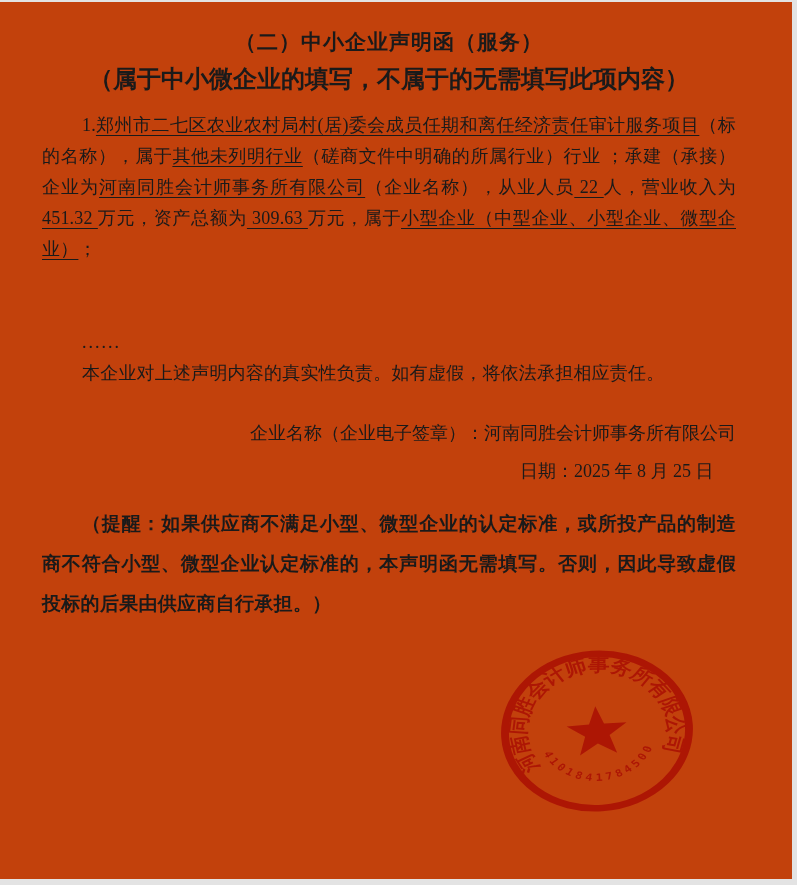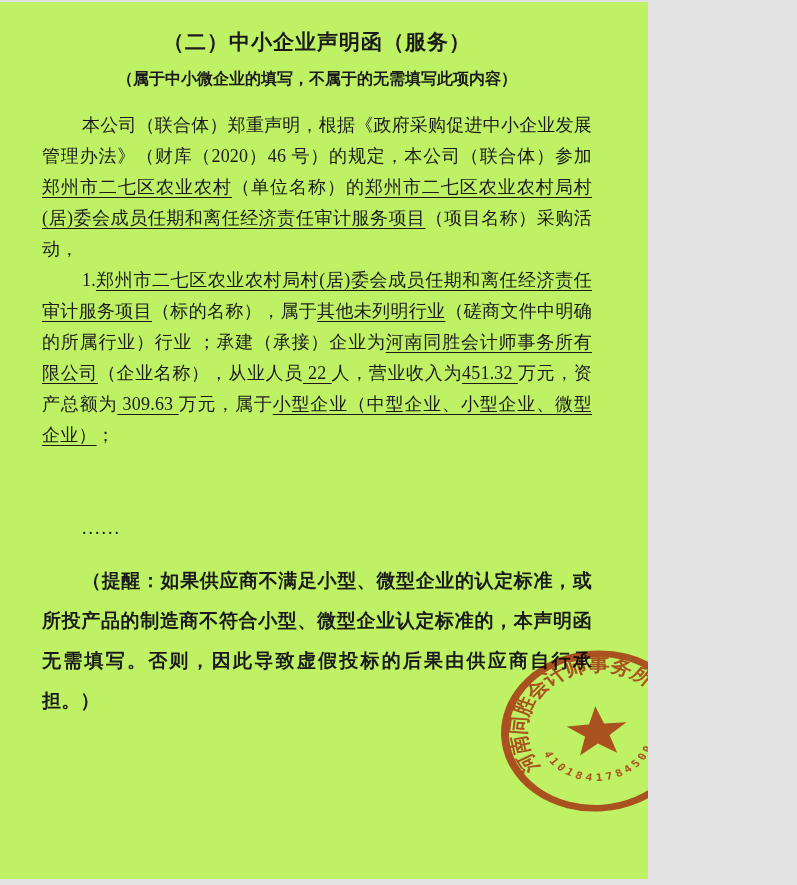--- a/index.html
+++ b/index.html
@@ -5,34 +5,34 @@
   html,body { margin:0; padding:0; }
   body {
     width:797px; height:885px;
     background:#e3e3e3;
     font-family:"Liberation Serif","DejaVu Serif",serif;
     color:#1a1a1a;
     overflow:hidden;
   }
   .page {
     position:absolute; left:0; top:2px;
-    width:648px; height:877px;
-    background:#bef264;
+    width:792px; height:877px;
+    background:#c2410c;
     overflow:hidden;
   }
   .content { padding:26px 56px 0 42px; }
 
   h1.title {
     margin:0; text-align:center;
     font-size:21px; font-weight:bold; line-height:28px;
     letter-spacing:1px;
   }
   h2.subtitle {
     margin:10px 0 0 0; text-align:center;
-    font-size:16px; font-weight:bold; line-height:26px;
+    font-size:24px; font-weight:bold; line-height:26px;
   }
   .body-block { margin-top:18px; }
   p.body {
     margin:0; font-size:18px; line-height:31px;
     text-align:justify; letter-spacing:0.2px;
   }
   p.indent { text-indent:40px; }
   .u {
     text-decoration:underline;
     text-underline-offset:4px;
@@ -69,30 +69,34 @@
 </head>
 <body>
 
 <div class="page">
   <div class="content">
 
     <h1 class="title">（二）中小企业声明函（服务）</h1>
     <h2 class="subtitle">（属于中小微企业的填写，不属于的无需填写此项内容）</h2>
 
     <div class="body-block">
-      <p class="body indent"><span class="seg">本公司（联合体）郑重声明，根据《政府采购促进中小企业发展管理办法》（财库（2020）46 号）的规定，本公司（联合体）参加</span><span class="u">郑州市二七区农业农村</span><span class="seg">（单位名称）的</span><span class="u">郑州市二七区农业农村局村(居)委会成员任期和离任经济责任审计服务项目</span><span class="seg">（项目名称）采购活动，</span></p>
 
 
       <p class="body indent"><span class="seg">1.</span><span class="u">郑州市二七区农业农村局村(居)委会成员任期和离任经济责任审计服务项目</span><span class="seg">（标的名称），属于</span><span class="u">其他未列明行业</span><span class="seg">（磋商文件中明确的所属行业）行业 ；承建（承接）企业为</span><span class="u">河南同胜会计师事务所有限公司</span><span class="seg">（企业名称），从业人员</span><span class="u"> 22 </span><span class="seg">人，营业收入为</span><span class="u">451.32 </span><span class="seg">万元，资产总额为</span><span class="u"> 309.63 </span><span class="seg">万元，属于</span><span class="u">小型企业（中型企业、小型企业、微型企业）</span><span class="seg">；</span></p>
 
       <p class="body indent ellipsis">......</p>
 
 
+      <p class="body indent">本企业对上述声明内容的真实性负责。如有虚假，将依法承担相应责任。</p>
     </div>
 
+    <div class="sig-block">
+      <div class="sig-line"><span class="seg">企业名称（企业电子签章）：</span><span class="seg">河南同胜会计师事务所有限公司</span></div>
+      <div class="sig-date"><span class="seg">日期：2025 年 8 月 25 日</span></div>
+    </div>
 
     <p class="notice">（提醒：如果供应商不满足小型、微型企业的认定标准，或所投产品的制造商不符合小型、微型企业认定标准的，本声明函无需填写。否则，因此导致虚假投标的后果由供应商自行承担。）</p>
   </div>
 
   <svg class="stamp" viewBox="0 0 200 200" preserveAspectRatio="none" aria-hidden="true">
     <defs>
       <path id="arcTop" d="M 41,141 A 72,72 0 1 1 159,141" fill="none"></path>
       <path id="arcBottom" d="M 43.6,120.5 A 60,60 0 0 0 156.4,120.5" fill="none"></path>
     </defs>
     <circle class="stamp-ring" cx="100" cy="100" r="93"></circle>

